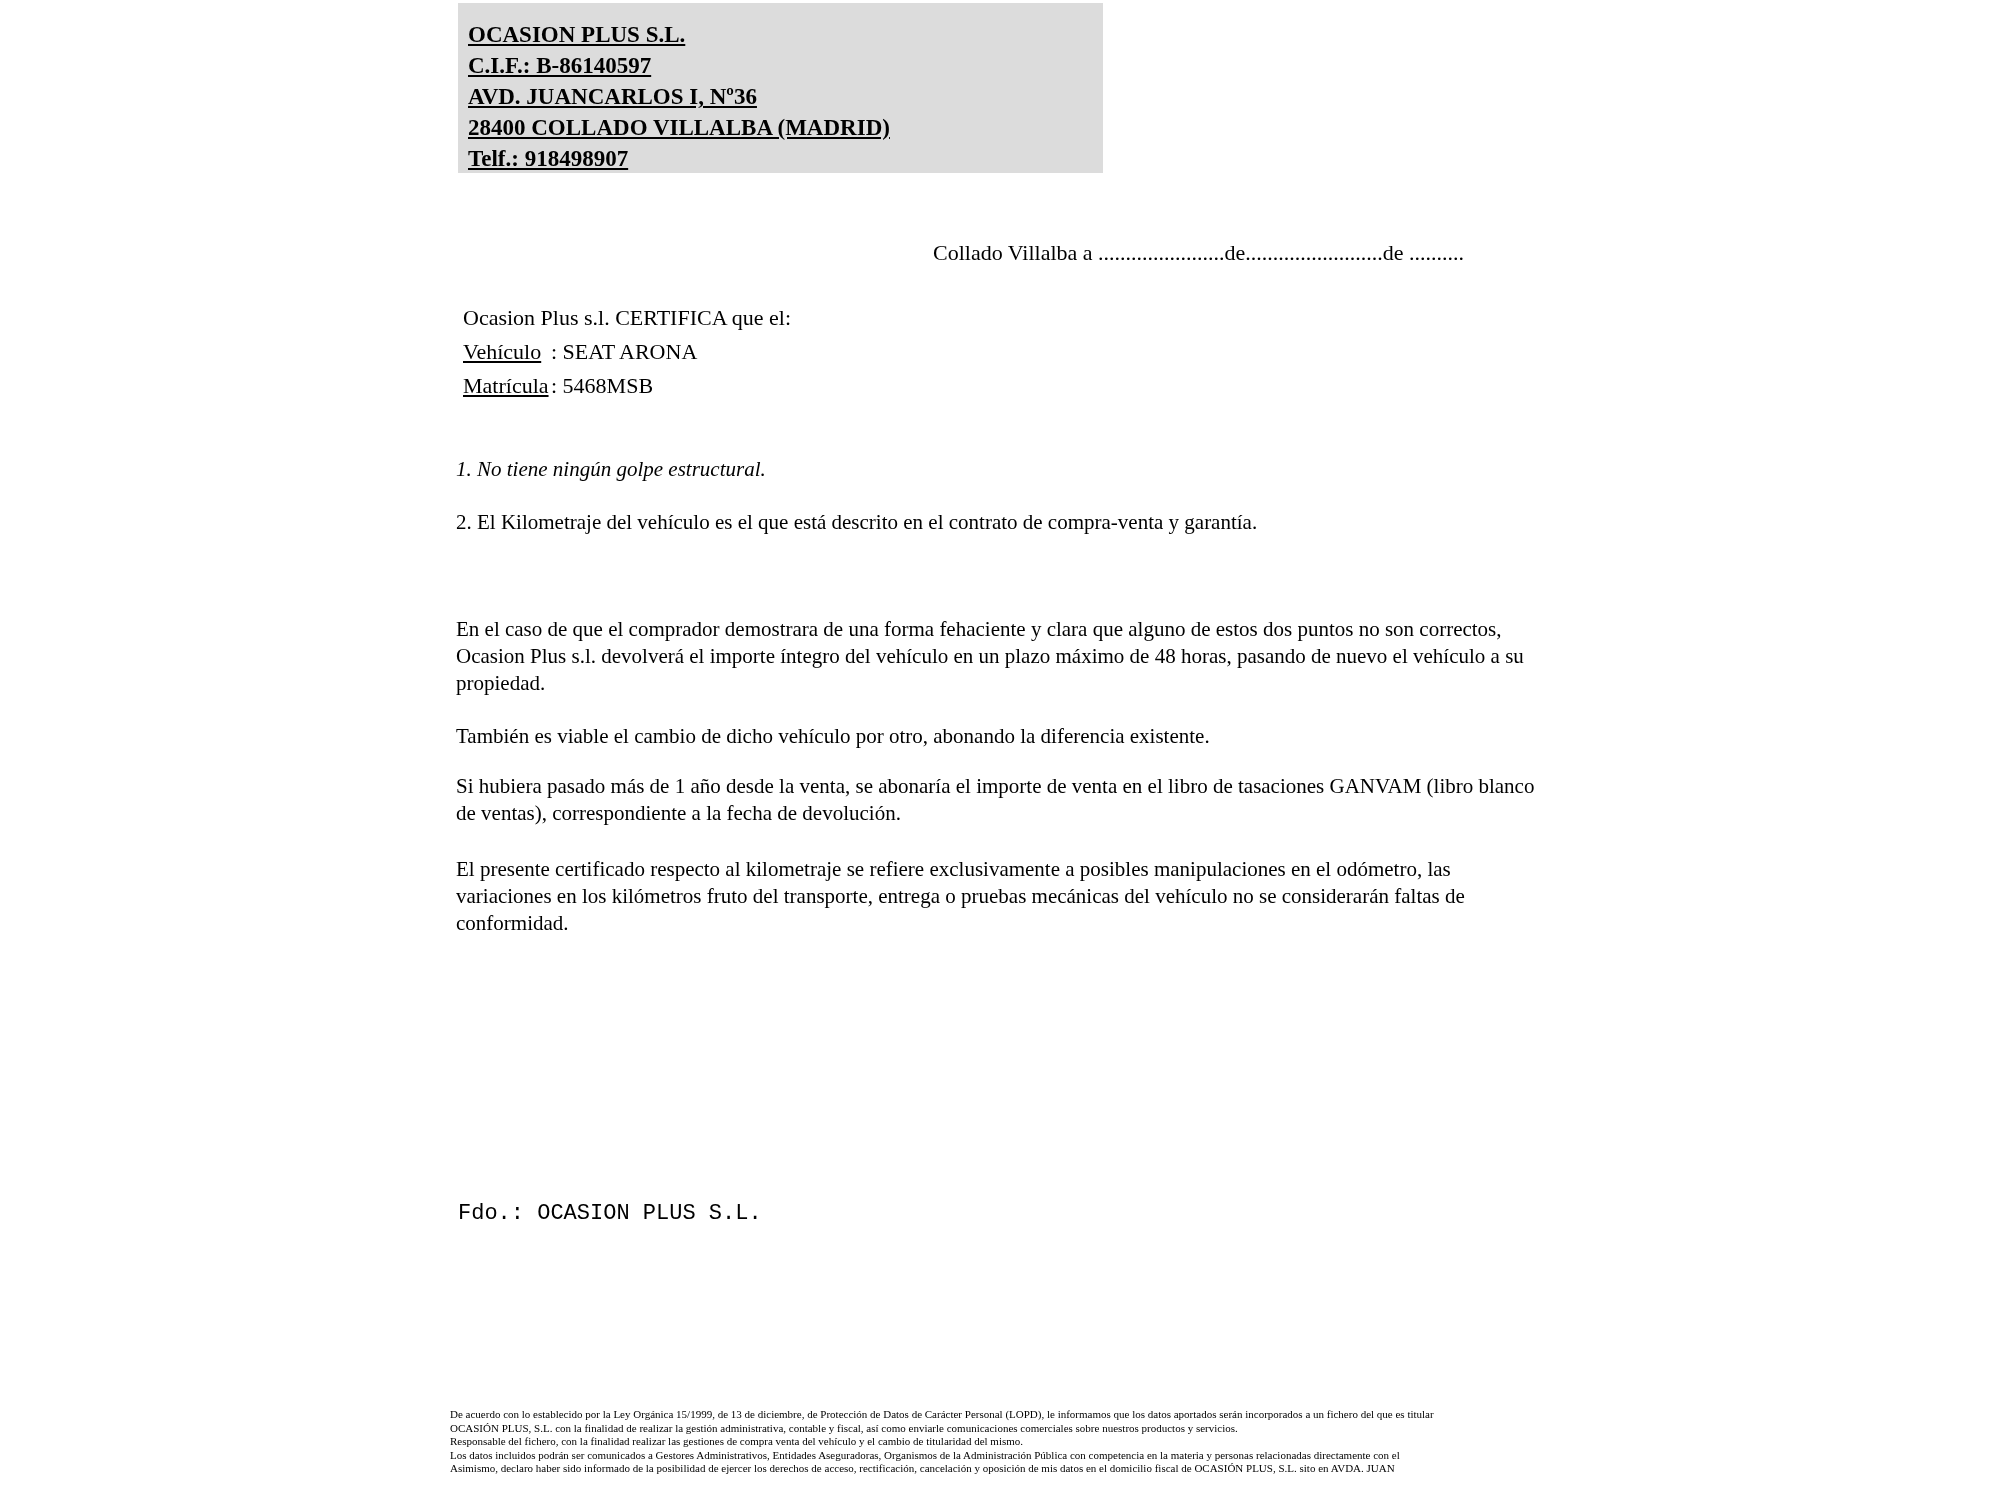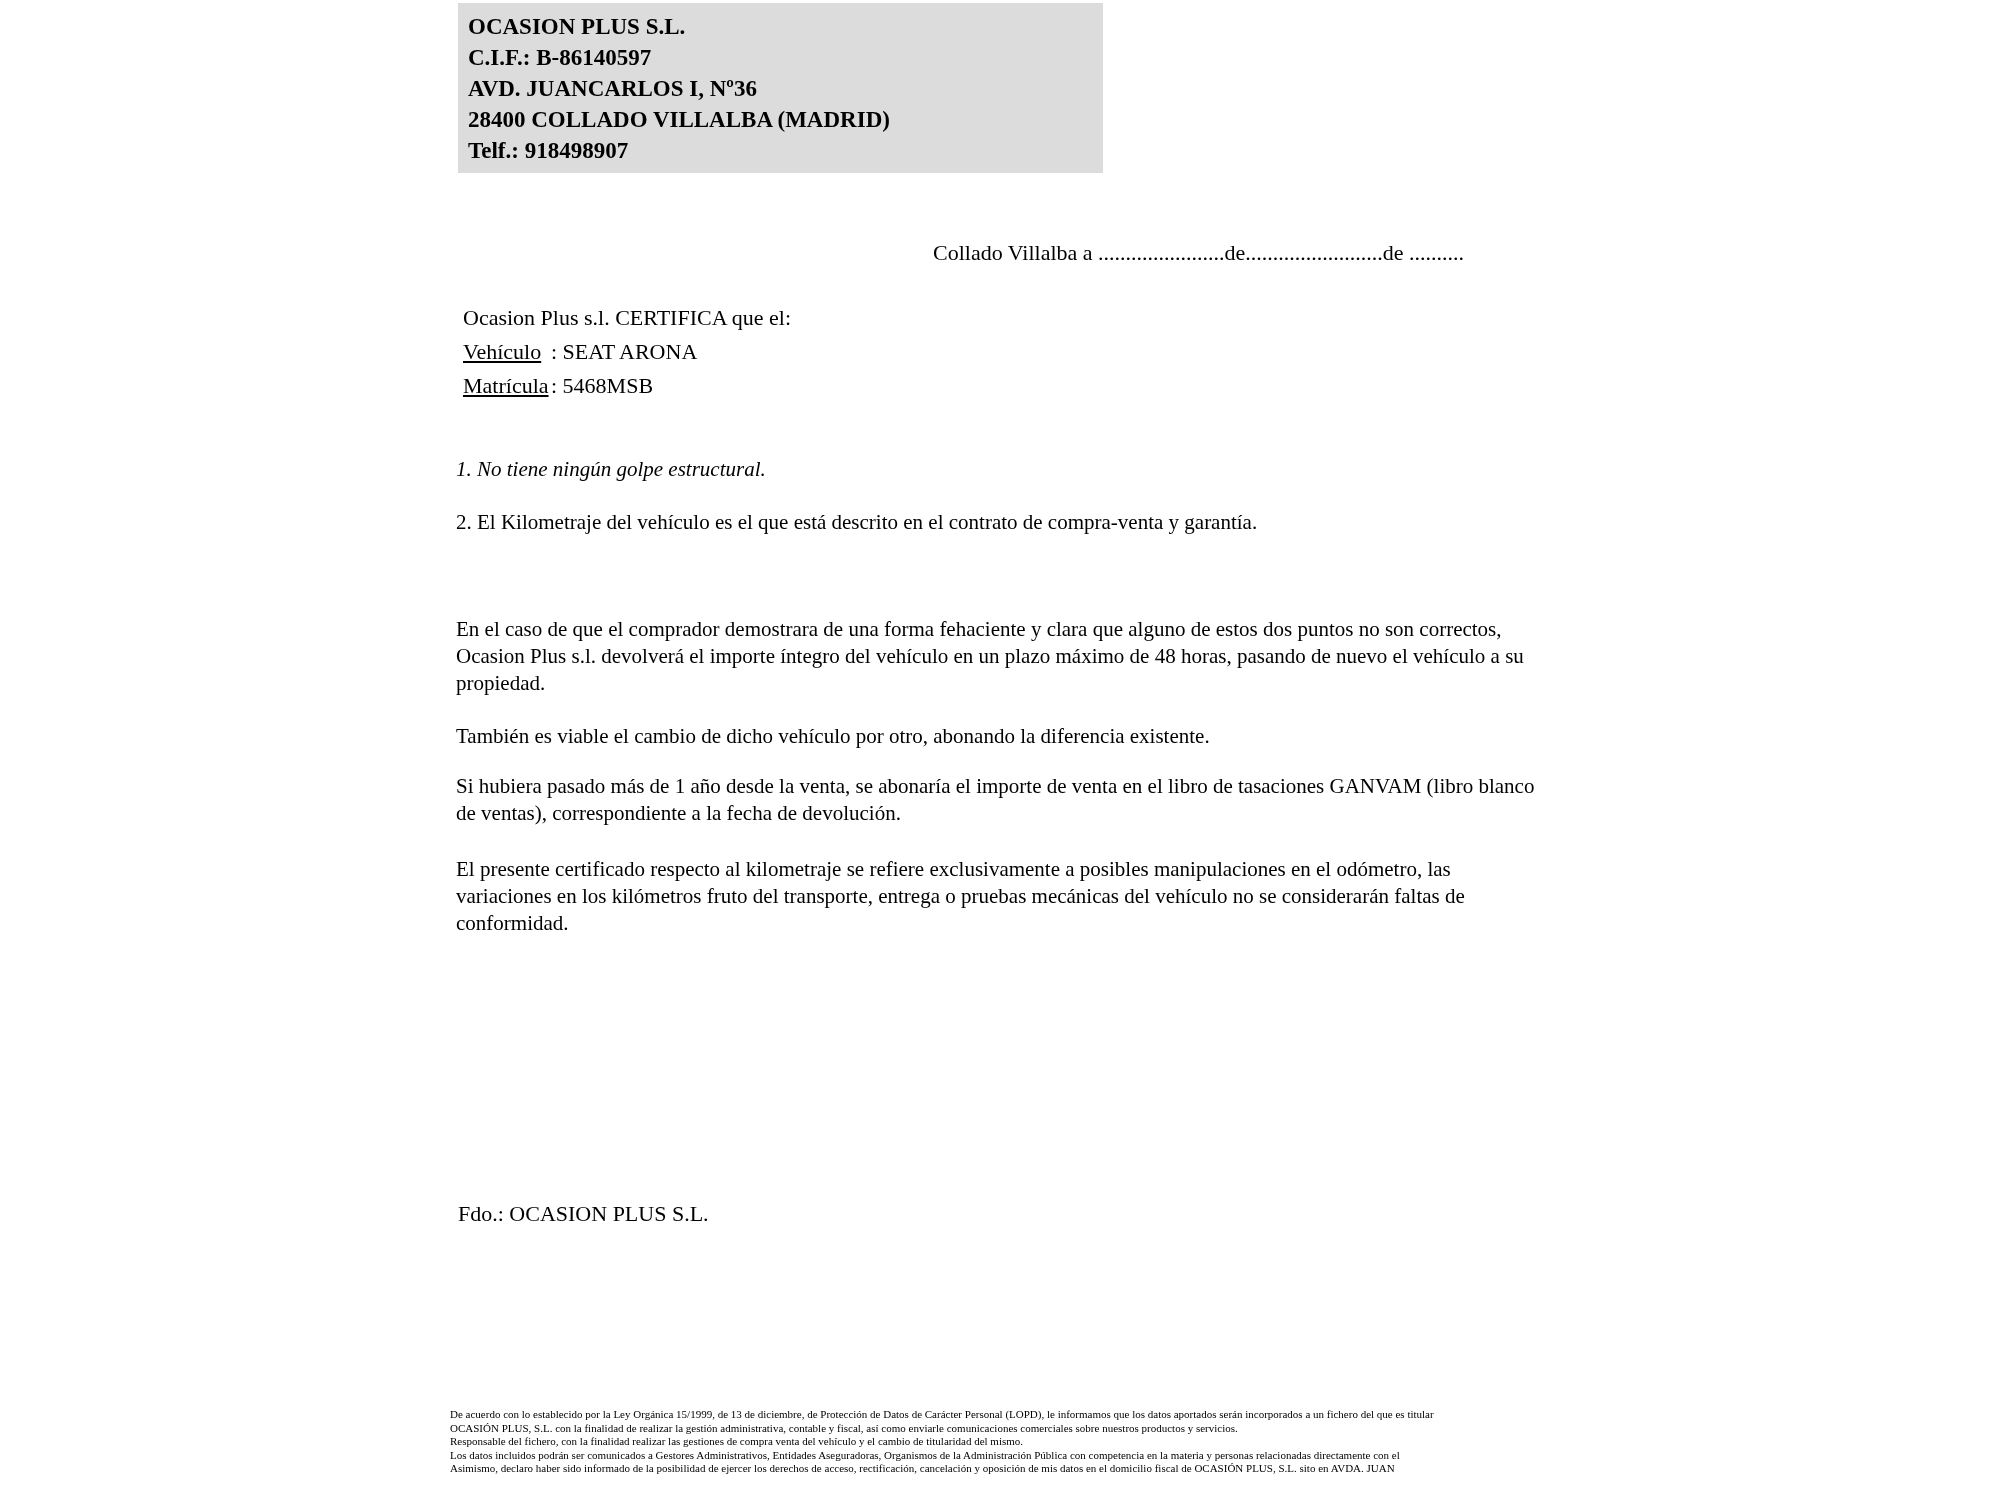--- a/index.html
+++ b/index.html
@@ -16,26 +16,27 @@
     color: #000000;
     overflow: hidden;
   }
   .header-box {
     position: absolute;
     left: 458px;
     top: 3px;
     width: 645px;
     height: 170px;
     background: #dcdcdc;
-    padding: 8px 0 0 10px;
+    padding: 16px 0 0 10px;
     box-sizing: border-box;
     font-weight: bold;
     font-size: 23px;
     line-height: 31px;
     white-space: nowrap;
+    text-decoration: underline;
   }
   .date-line {
     position: absolute;
     left: 933px;
     top: 240px;
     font-size: 22px;
     white-space: nowrap;
   }
   .cert-block {
     position: absolute;
@@ -68,20 +69,21 @@
   .para-1 { top: 616px; }
   .para-2 { top: 723px; }
   .para-3 { top: 773px; }
   .para-4 { top: 856px; }
   .signature {
     position: absolute;
     left: 458px;
     top: 1201px;
     font-size: 22px;
     white-space: nowrap;
+    font-family: Liberation Mono, monospace;
   }
   .footer {
     position: absolute;
     left: 450px;
     top: 1408px;
     width: 1110px;
     font-size: 11px;
     line-height: 13.5px;
   }
   .footer-line { white-space: nowrap; }

